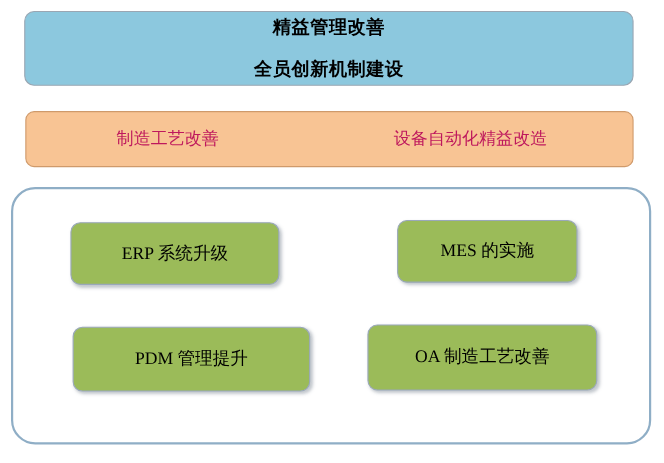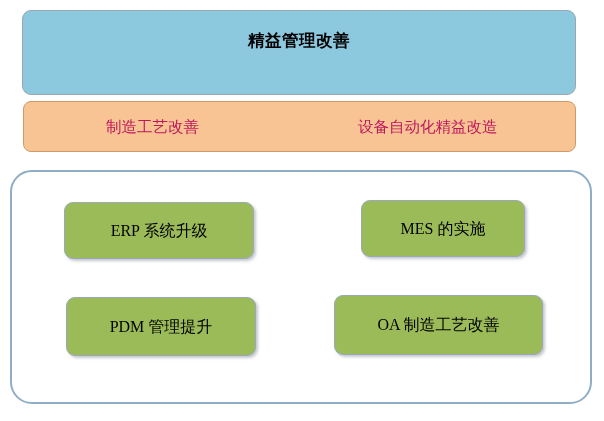--- a/index.html
+++ b/index.html
@@ -20,21 +20,21 @@
     height: 421px;
     background: #ffffff;
   }
 
   
   .banner-blue {
     position: absolute;
     left: 22px;
     top: 10px;
     width: 554px;
-    height: 85px;
+    height: 68px;
     background: #8cc8de;
     border: 1px solid #9aa6b2;
     border-radius: 9px;
     box-sizing: border-box;
     display: flex;
     flex-direction: column;
     align-items: center;
     justify-content: center;
   }
   .banner-blue .line {
@@ -98,30 +98,31 @@
   }
   .green-box .gtext {
     color: #000000;
     font-size: 16px;
     line-height: 1;
     white-space: nowrap;
   }
 
   .gb-erp { left: 64px;  top: 202px; width: 190px; height: 57px; }
   .gb-mes { left: 361px; top: 200px; width: 164px; height: 57px; }
-  .gb-pdm { left: 66px;  top: 297px; width: 190px; height: 59px; }
+  .gb-pdm { left: 66px;  top: 297px; width: 216px; height: 59px; }
   .gb-oa  { left: 334px; top: 295px; width: 209px; height: 60px; }
 </style>
 </head>
 <body>
 
 <div id="canvas">
 
   <div class="banner-blue">
     <div class="line line-1">精益管理改善</div>
+    <div class="line line-2">全员创新机制建设</div>
   </div>
 
   <div class="banner-orange">
     <div class="label label-left">制造工艺改善</div>
     <div class="label label-right">设备自动化精益改造</div>
   </div>
 
   <div class="outline-box"></div>
 
   <div class="green-box gb-erp">

